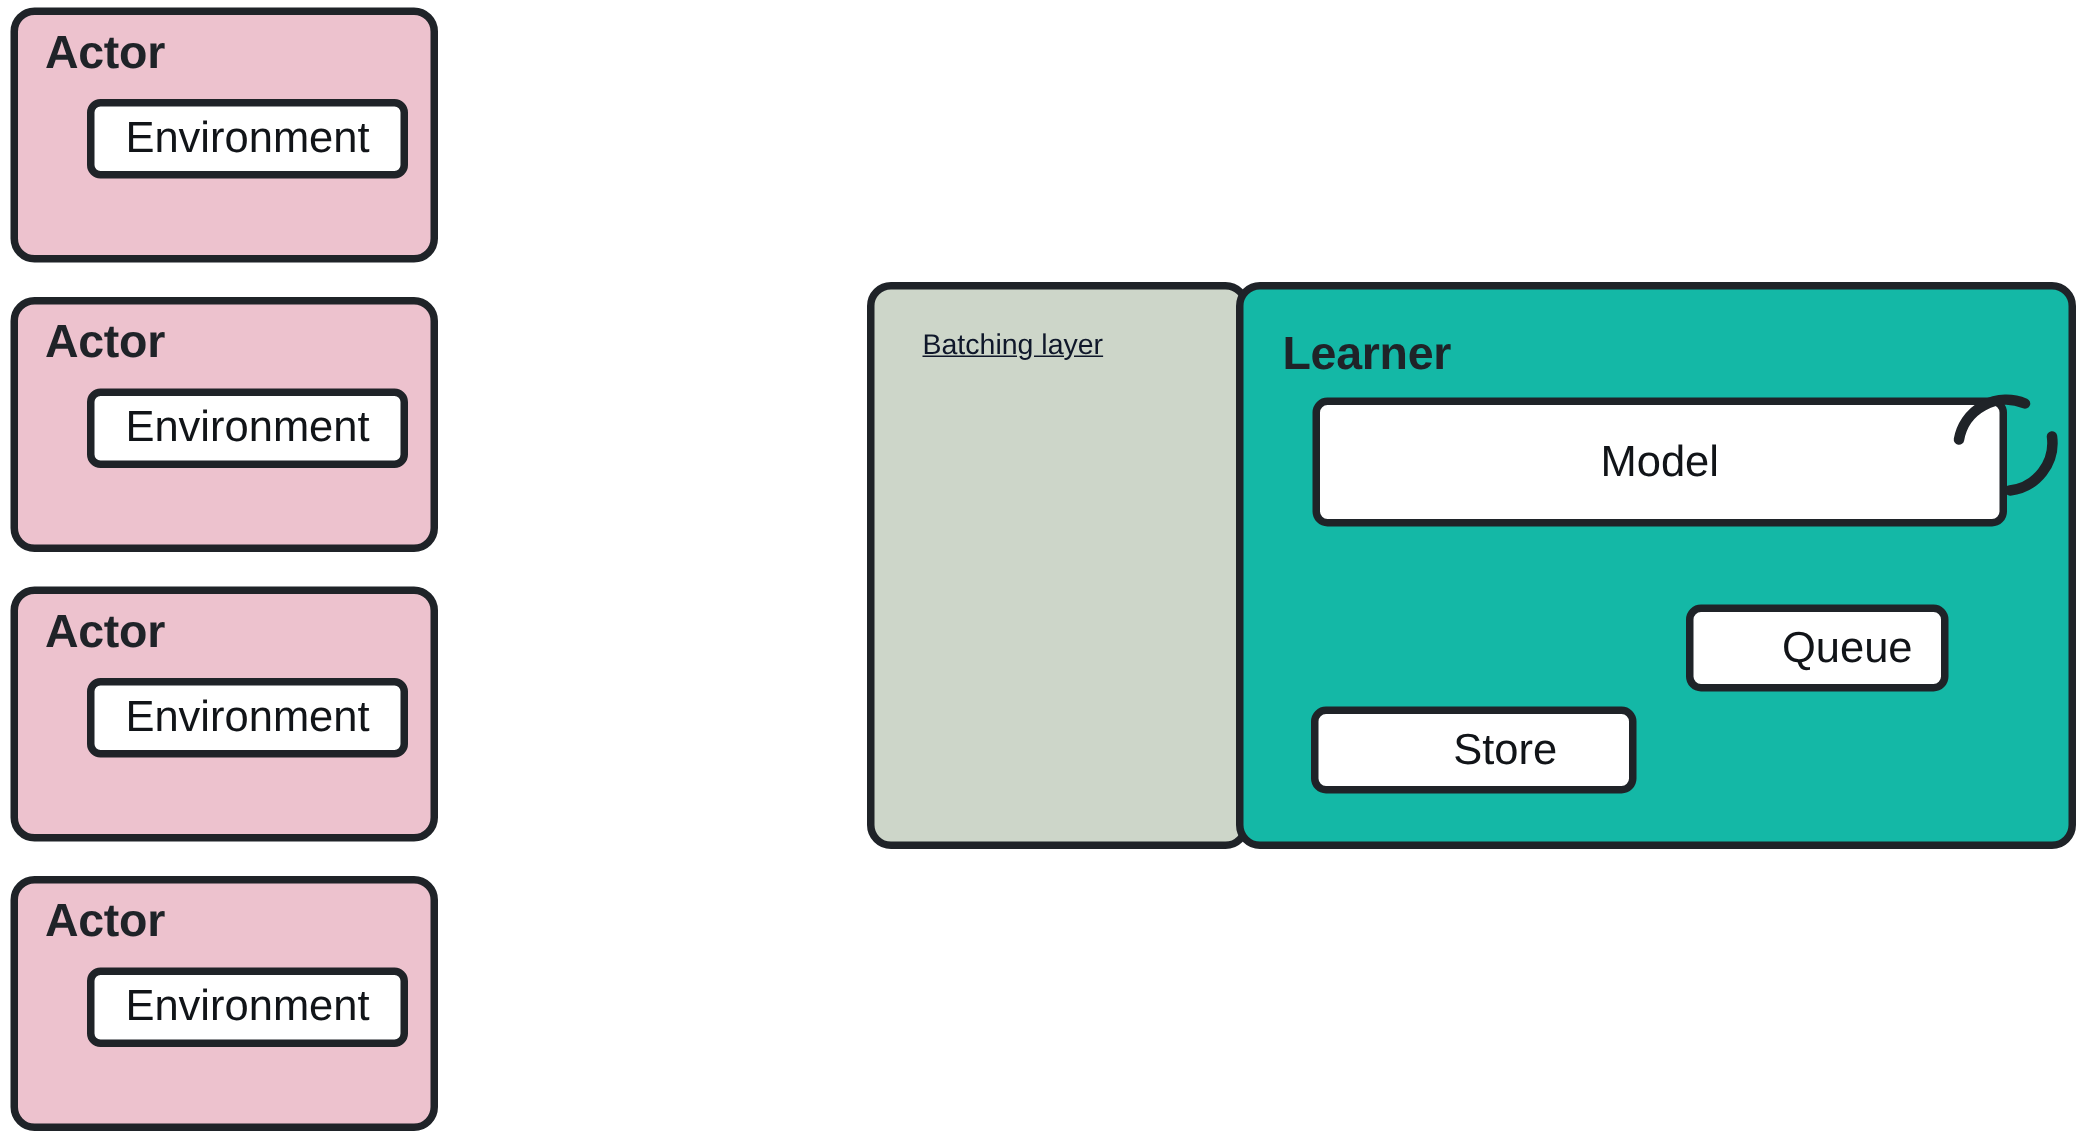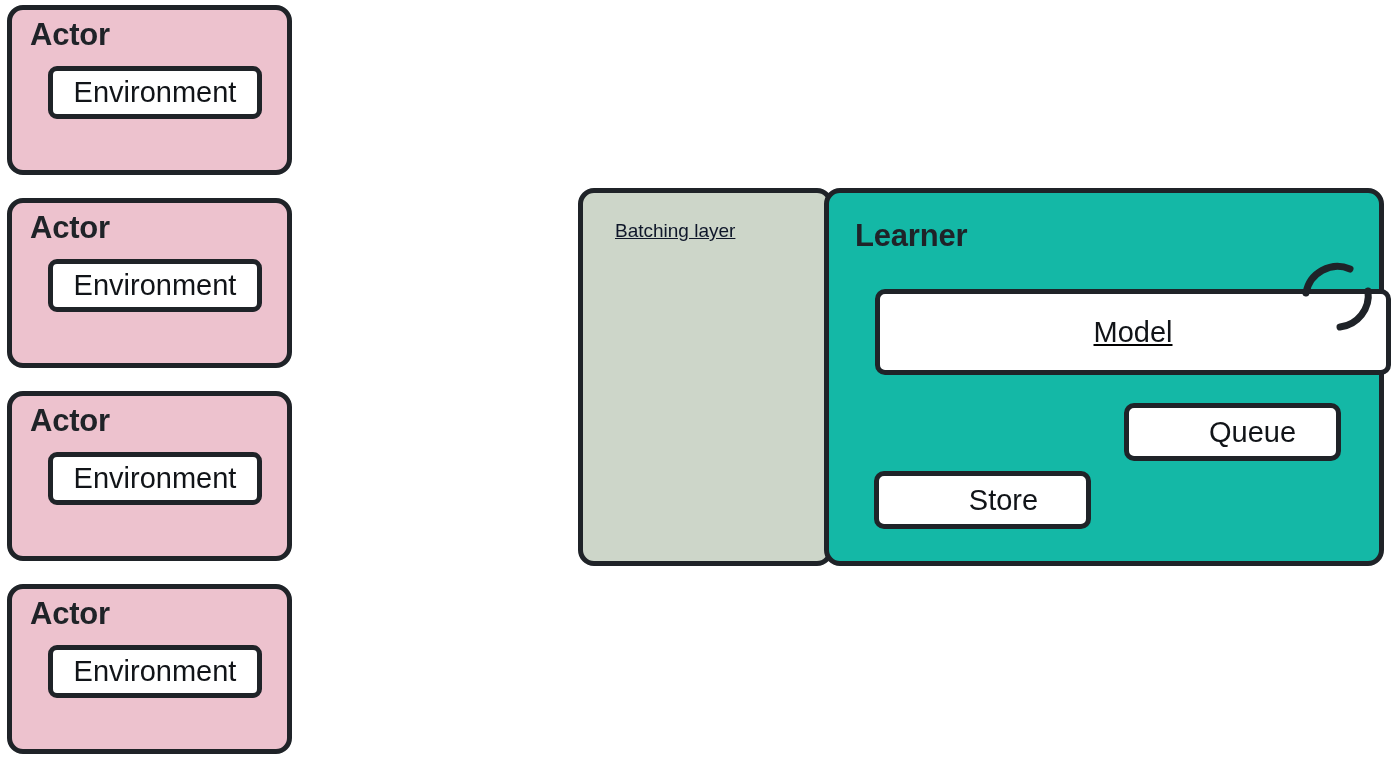--- a/index.html
+++ b/index.html
@@ -43,21 +43,21 @@
     letter-spacing: -0.2px;
     line-height: 1.1;
     white-space: nowrap;
   }
   .env-box {
     position: absolute;
     box-sizing: border-box;
     background: #ffffff;
     border: 5px solid #1f2328;
     border-radius: 9px;
-    left: 36px;
+    left: 46px;
     top: 56px;
     width: 214px;
     height: 53px;
     display: flex;
     align-items: center;
     justify-content: center;
   }
   .env-label {
     font-size: 29px;
     color: #111418;
@@ -156,32 +156,32 @@
     </div>
   </div>
 
   <div class="box batching-box" style="left:578px; top:188px; width:255px; height:378px;">
     <div class="batching-label">Batching layer</div>
   </div>
 
   <div class="box learner-box" style="left:824px; top:188px; width:560px; height:378px;">
     <div class="learner-label">Learner</div>
 
-    <div class="node-box" style="left:46px; top:96px; width:516px; height:86px;text-decoration:underline;">
+    <div class="node-box" style="left:46px; top:72px; width:463px; height:86px;">
       <span class="node-label">Model</span>
     </div>
 
     <svg class="self-loop" width="110" height="120" viewBox="0 0 110 120" style="left:455px; top:42px;">
 
       <path d="M 22 58 A 32 32 0 0 1 66 34" fill="none" stroke="#1f2328" stroke-width="7" stroke-linecap="round"></path>
 
       <path d="M 84 56 A 32 32 0 0 1 56 92" fill="none" stroke="#1f2328" stroke-width="7" stroke-linecap="round"></path>
     </svg>
 
-    <div class="node-box" style="left:295px; top:210px; width:217px; height:58px;padding-left:40px;">
+    <div class="node-box" style="left:295px; top:210px; width:175px; height:58px;padding-left:40px;">
       <span class="node-label">Queue</span>
     </div>
 
     <div class="node-box" style="left:45px; top:278px; width:217px; height:58px;padding-left:42px;">
       <span class="node-label">Store</span>
     </div>
   </div>
 
 </div>
 

